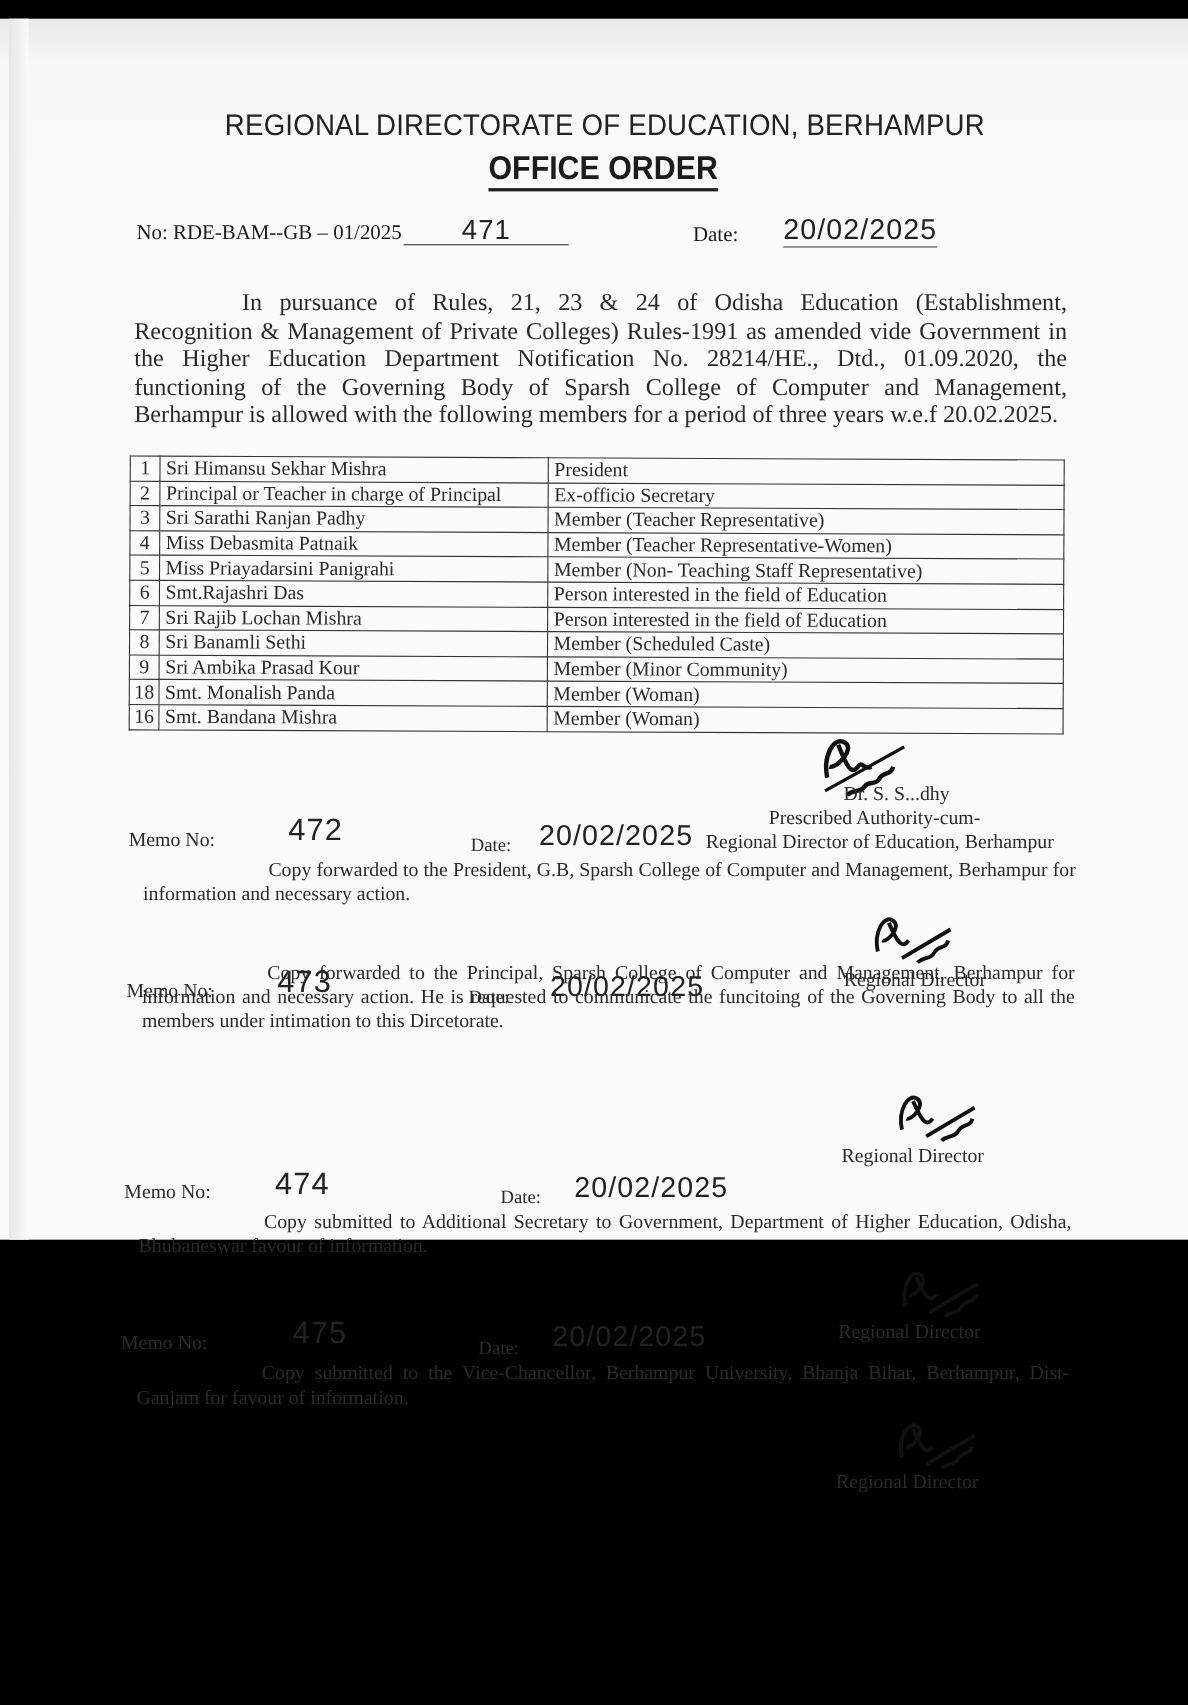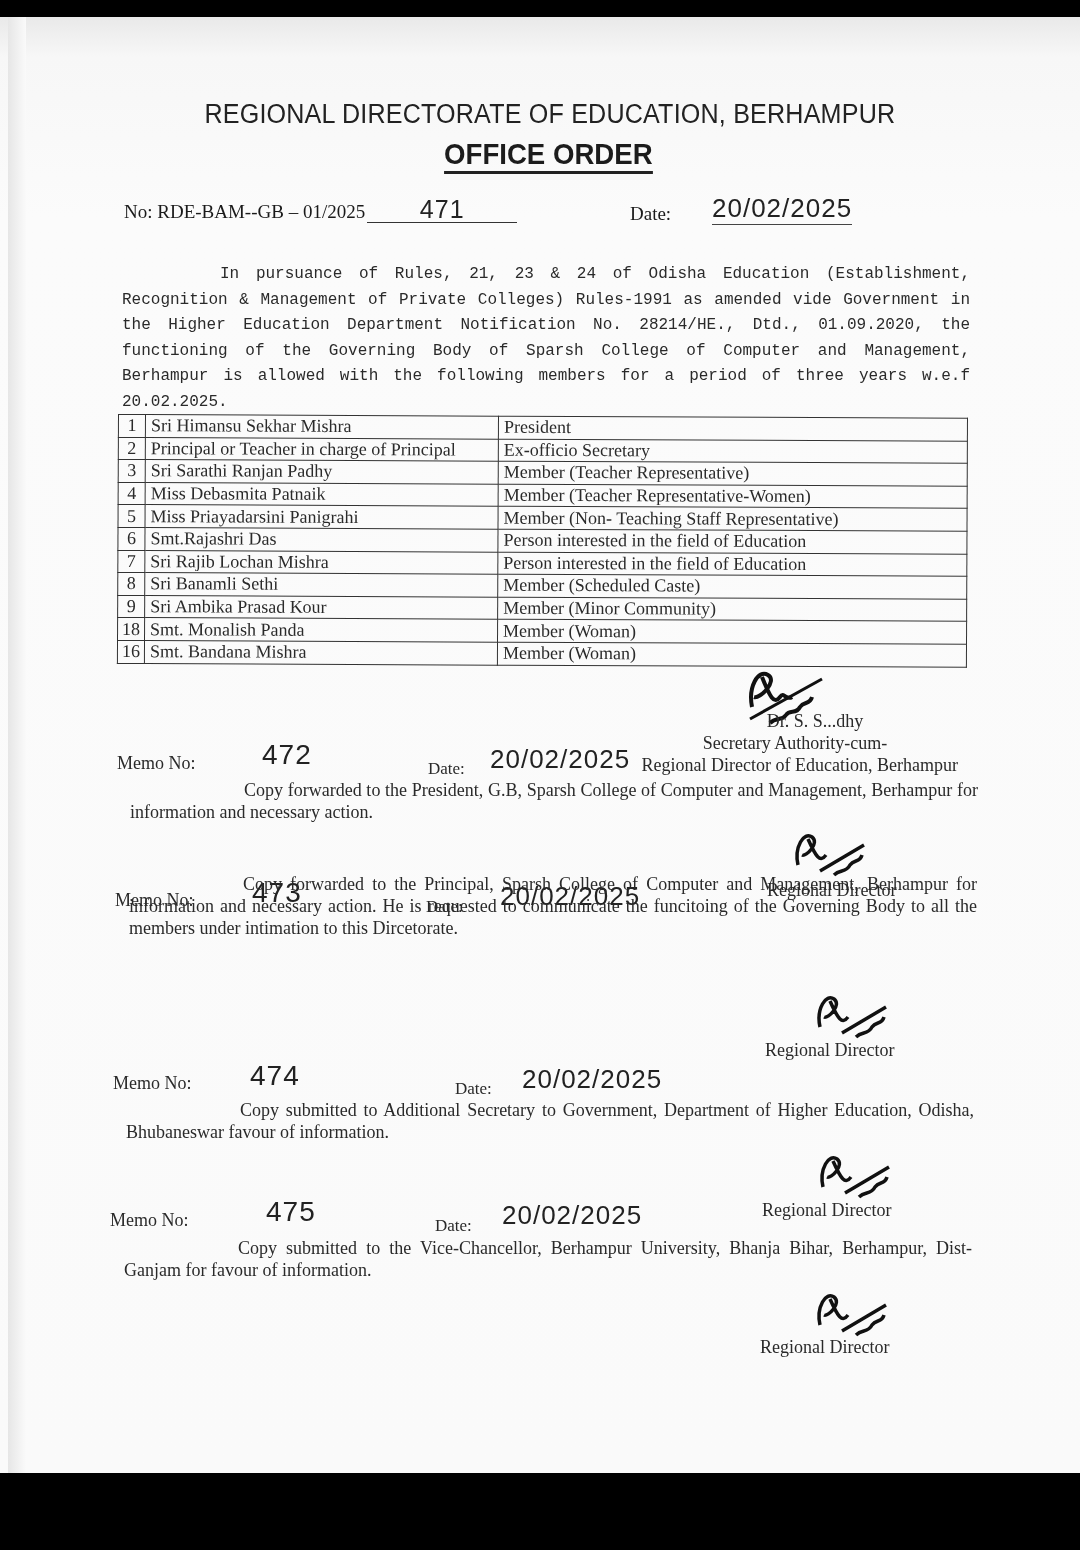--- a/index.html
+++ b/index.html
@@ -1,34 +1,34 @@
 <!DOCTYPE html>
 <html><head>
 <meta charset="utf-8">
 <style>
   html,body{margin:0;padding:0;}
   body{width:1080px;height:1550px;background:#000;position:relative;overflow:hidden;
        font-family:"Liberation Serif", serif;color:#1a1a1a;}
-  .page{position:absolute;left:0;top:17px;width:1080px;height:1456px;
+  .page{position:absolute;left:0;top:17px;width:1080px;height:1110px;
         background:linear-gradient(180deg,#e9e9e9 0px,#f7f7f7 40px,#fbfbfb 200px,#fafafa 100%);}
   .page::before{content:"";position:absolute;left:8px;top:0;width:18px;height:100%;
         background:linear-gradient(90deg,#e6e6e6,#fafafa);}
   .abs{position:absolute;}
   .hdr1{left:0;width:1100px;top:82px;text-align:center;font-family:"Liberation Sans",sans-serif;
         font-size:27px;letter-spacing:0.2px;color:#222;transform:scaleX(0.93);transform-origin:548px 0;}
   .hdr2{left:0;width:1096px;top:120px;text-align:center;font-family:"Liberation Sans",sans-serif;
         font-size:30px;font-weight:bold;color:#1c1c1c;}
   .hdr2 span{border-bottom:3px solid #222;padding-bottom:0;transform:scaleX(0.92);display:inline-block;}
   .refno{left:124px;top:179px;font-size:19px;}
   .hand{font-family:Liberation Sans, sans-serif;font-weight:300;color:#222;letter-spacing:1px;}
   .refnum{display:inline-block;width:150px;border-bottom:1.5px solid #333;text-align:center;
           font-size:25px;margin-left:2px;line-height:26px;vertical-align:baseline;}
   .refdate-lbl{left:630px;top:186px;font-size:19px;}
   .refdate{left:712px;top:176px;font-size:26px;border-bottom:1.5px solid #444;}
-  .para{left:122px;top:245px;width:848px;font-size:16px;line-height:25.5px;text-align:justify;color:#2a2a2a;font-family:Liberation Mono, monospace;}
+  .para{left:122px;top:245px;width:848px;font-size:22px;line-height:25.5px;text-align:justify;color:#2a2a2a;}
   .para .indent{display:inline-block;width:98px;}
   table.members{position:absolute;left:118px;top:397px;width:850px;border-collapse:collapse;
         font-size:18px;color:#2a2a2a;transform:rotate(0.25deg);transform-origin:0 0;}
   table.members td{border:1.5px solid #333;padding:0 5px;height:21.6px;line-height:21px;white-space:nowrap;}
   table.members td.no{width:18px;text-align:center;padding:0 4px;}
   table.members td.name{width:342px;}
   .sigblock{text-align:center;font-size:18px;line-height:22px;color:#2a2a2a;}
   .sig{position:absolute;}
   .sig svg{display:block;}
   .memo-lbl{font-size:18px;color:#2a2a2a;}
@@ -119,21 +119,21 @@
 
   <div class="sig" style="left:740px;top:640px;">
     <svg width="90" height="80" viewBox="0 0 90 80">
       <path d="M12 50 C8 30 18 12 28 18 C38 24 20 42 14 40 M22 20 C30 40 34 48 40 40 C44 34 46 44 52 40" stroke="#111" stroke-width="4" fill="none"></path>
       <path d="M10 62 L82 22" stroke="#111" stroke-width="3" fill="none"></path>
       <path d="M30 66 C36 60 42 64 46 58 C50 52 56 58 60 50 C64 44 70 48 72 40" stroke="#111" stroke-width="4" fill="none"></path>
     </svg>
   </div>
   <div class="abs sigblock" style="left:600px;top:693px;width:370px;">
     <div style="padding-left:60px;">Dr. S. S...dhy</div>
-    <div style="padding-left:20px;">Secretary Authority-cum-</div>
+    <div style="padding-left:20px;">Prescribed Authority-cum-</div>
     <div style="text-align:right;padding-right:12px;">Regional Director of Education, Berhampur</div>
   </div>
 
   <div class="abs memo-lbl" style="left:117px;top:736px;">Memo No:</div>
   <div class="abs memo-num hand" style="left:262px;top:722px;">472</div>
   <div class="abs memo-date-lbl" style="left:428px;top:742px;">Date:</div>
   <div class="abs memo-date hand" style="left:490px;top:727px;">20/02/2025</div>
   <div class="abs memo-text" style="left:116px;top:762px;width:848px;"><span class="indent"></span><span>Copy forwarded to the President, G.B, Sparsh College of Computer and Management, Berhampur for information and necessary action.</span></div>
   <div class="sig" style="left:790px;top:808px;">
     <svg width="80" height="60" viewBox="0 0 80 60">

